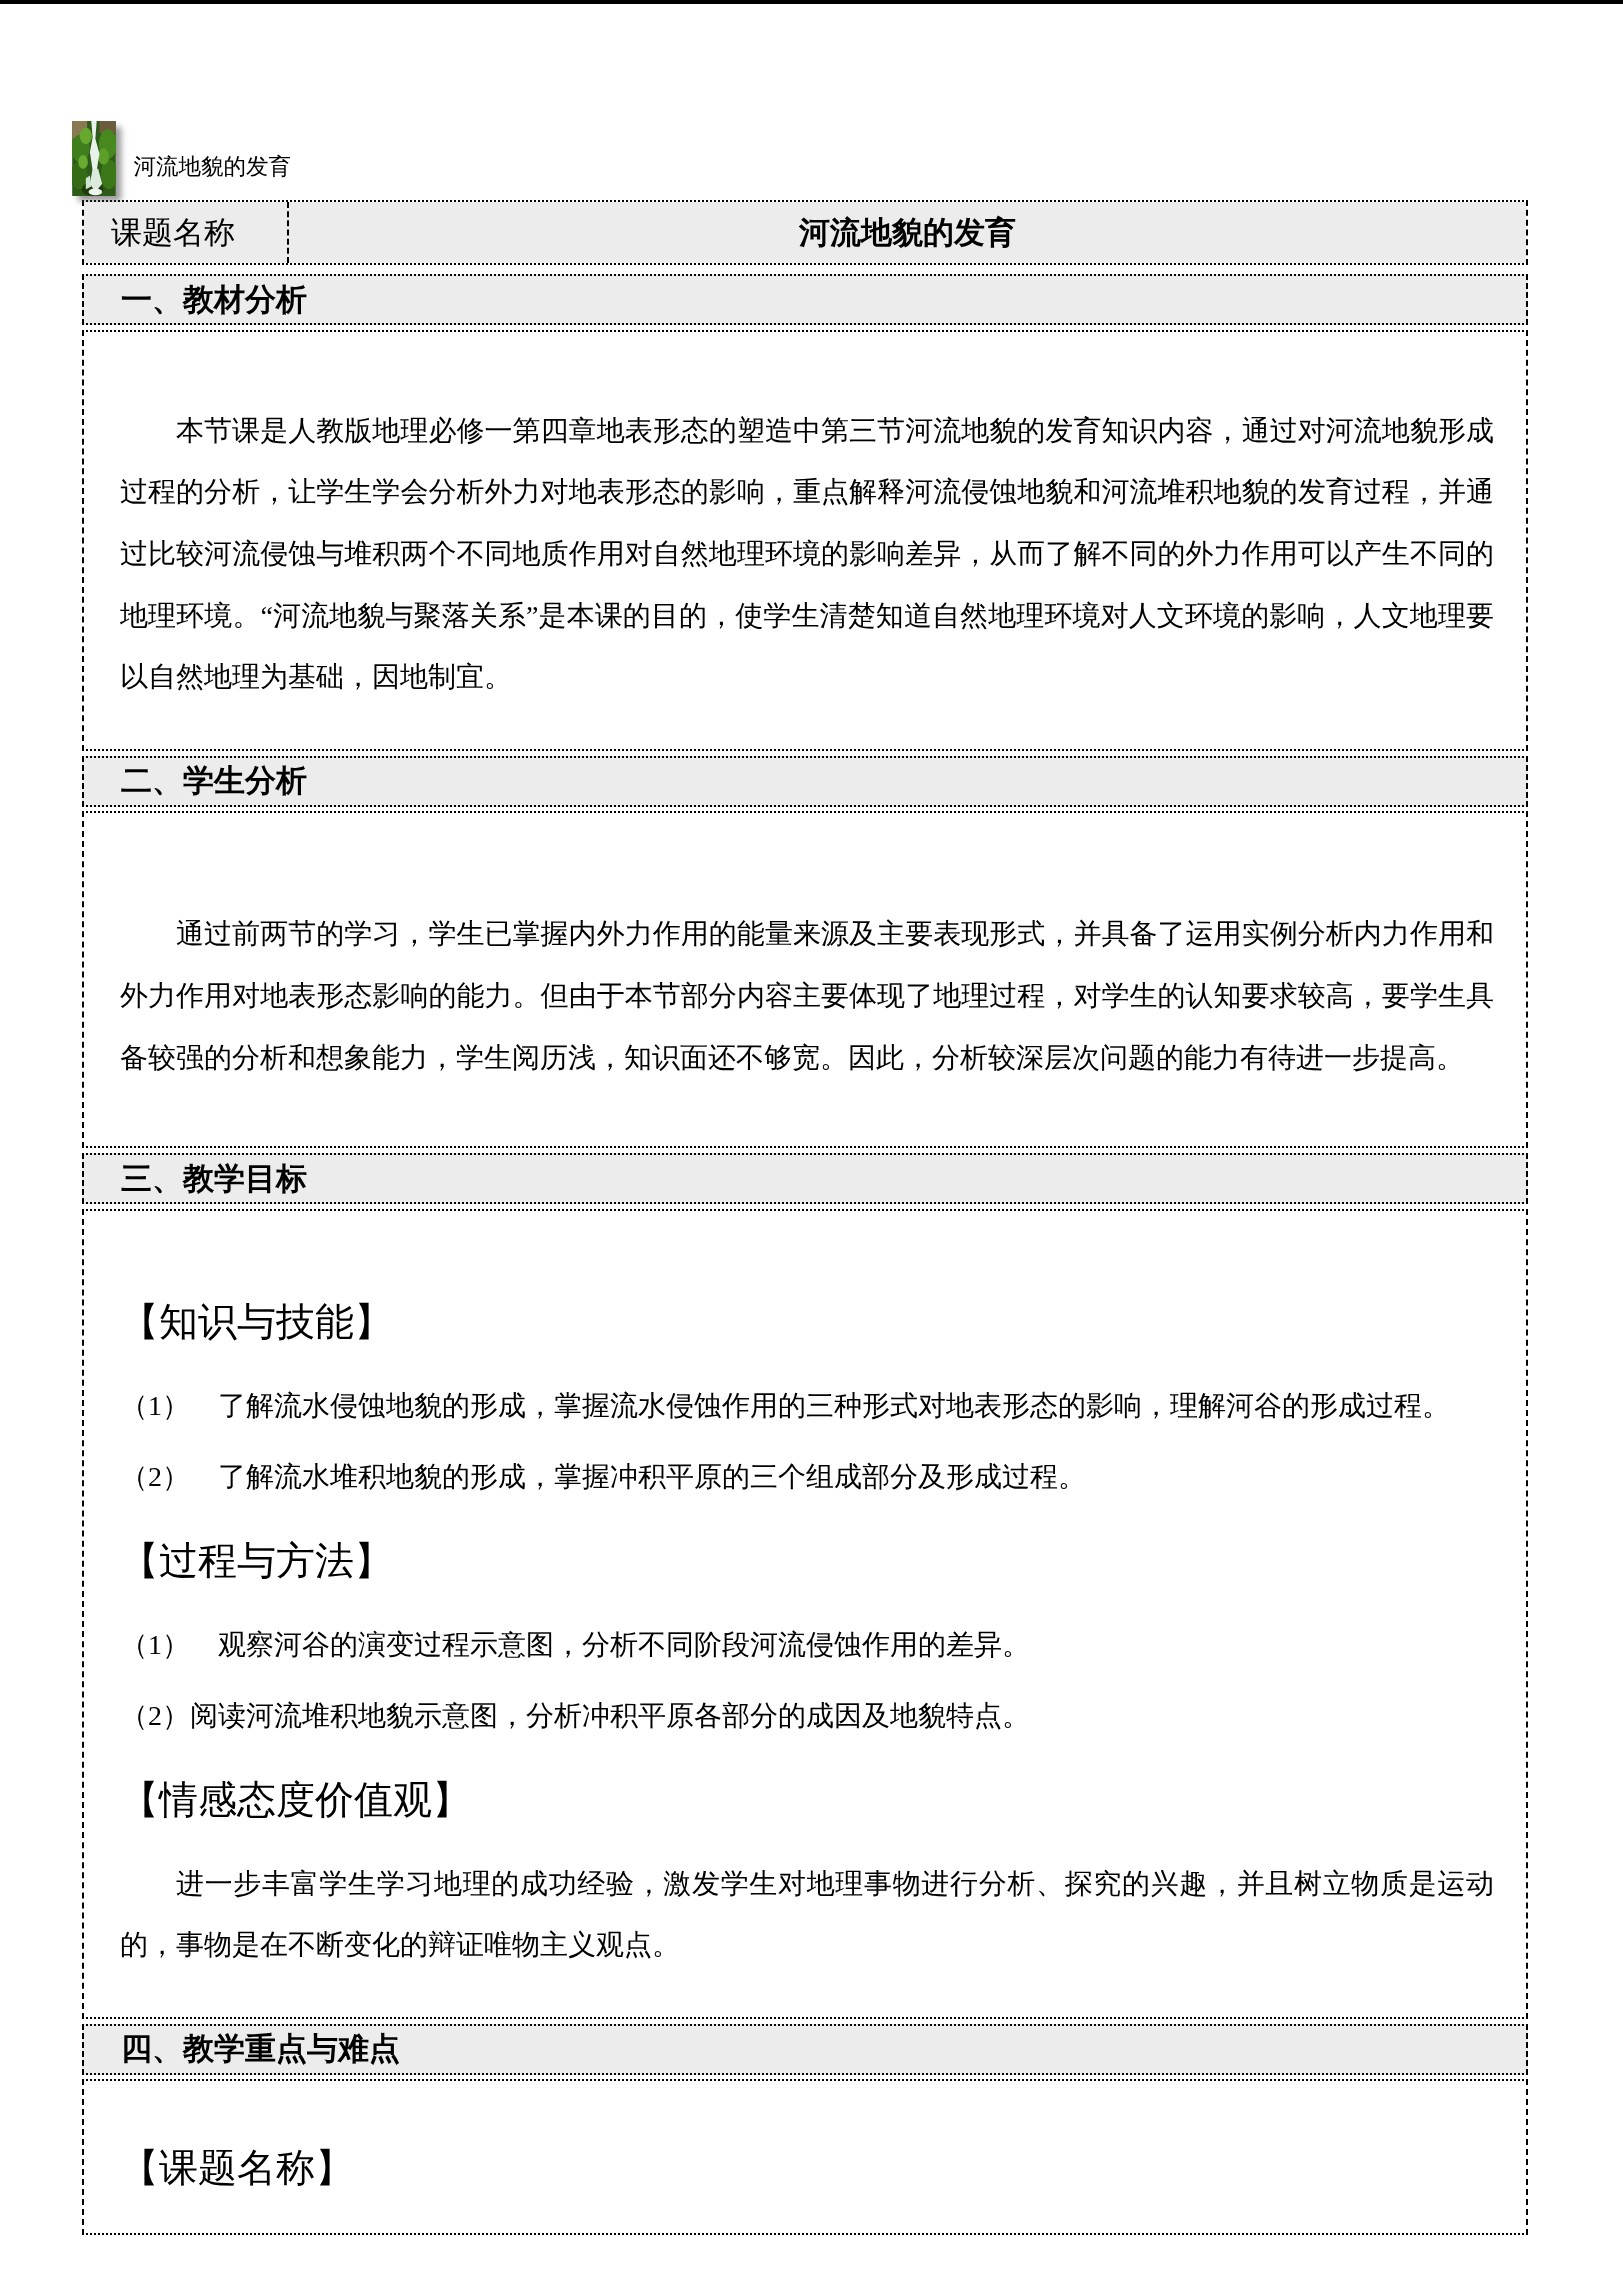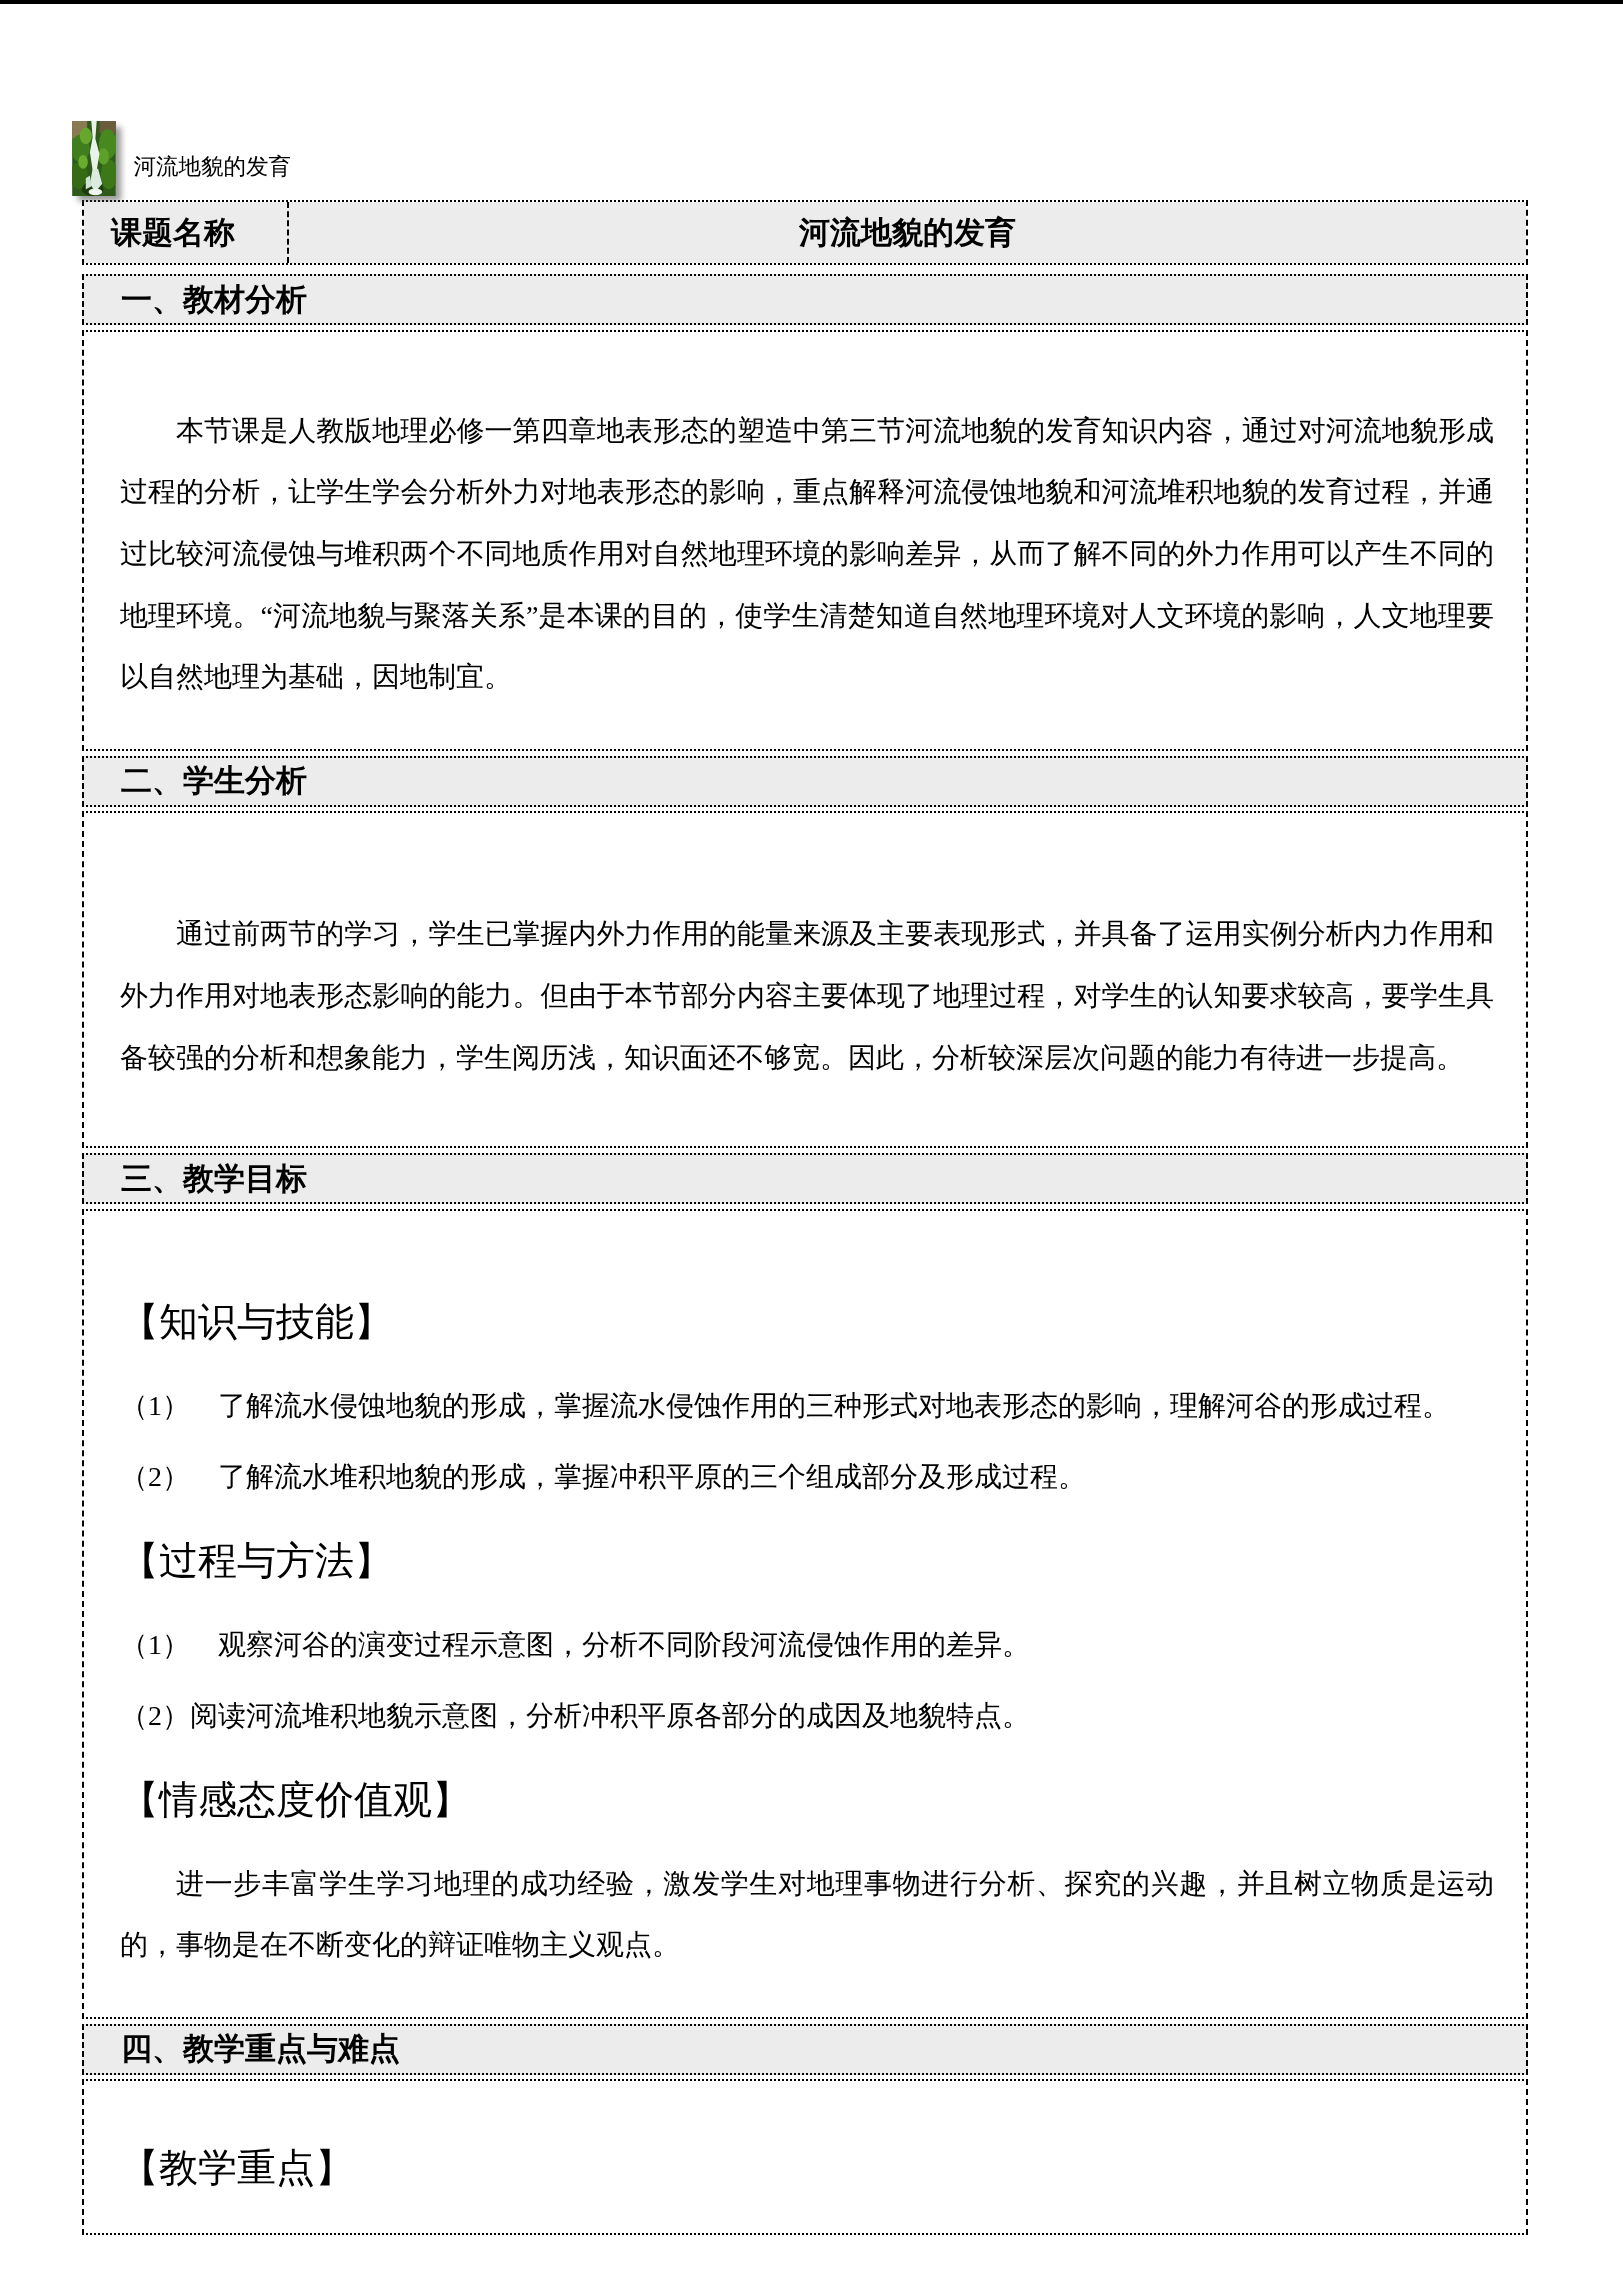--- a/index.html
+++ b/index.html
@@ -17,21 +17,21 @@
   
   .trow{
     border-top:2px dotted #000;border-bottom:2px dotted #000;
     border-left:2px dashed #000;border-right:2px dashed #000;
     margin-bottom:4.8px;background:#fff;box-sizing:border-box;
   }
   .gray{background:#ececec;}
   .row-topic{display:flex;height:65px;margin-bottom:8.9px;}
   .cell-label{
     width:205px;border-right:2px dashed #000;display:flex;align-items:center;
-    padding-left:27px;font-weight:bold;font-size:31px;box-sizing:border-box;
+    padding-left:27px;font-weight:normal;font-size:31px;box-sizing:border-box;
   }
   .cell-value{flex:1;display:flex;align-items:center;justify-content:center;
     font-weight:bold;font-size:31px;}
   .sec-head{height:51px;display:flex;align-items:center;padding-left:37px;
     font-weight:bold;font-size:31px;}
   .sec-body{padding:58px 22px 31px 26px;font-size:28px;line-height:2.2;}
   .sec-body.roomy{padding:80px 22px 48px 26px;}
   .sec-body.tight{padding:34px 22px 12.3px 26px;}
   .sec-body p{margin:10px;text-align:justify;}
   .indent{text-indent:2em;}
@@ -92,17 +92,17 @@
     <p class="bracket-head">【过程与方法】</p>
     <p class="item">（1）　观察河谷的演变过程示意图，分析不同阶段河流侵蚀作用的差异。</p>
     <p class="item">（2）阅读河流堆积地貌示意图，分析冲积平原各部分的成因及地貌特点。</p>
     <p class="bracket-head">【情感态度价值观】</p>
     <p class="indent">进一步丰富学生学习地理的成功经验，激发学生对地理事物进行分析、探究的兴趣，并且树立物质是运动的，事物是在不断变化的辩证唯物主义观点。</p>
   </div>
 
   <div class="trow sec-head gray">四、教学重点与难点</div>
 
   <div class="trow sec-body tight">
-    <p class="bracket-head">【教学重点】</p>
+    <p class="bracket-head">【课题名称】</p>
   </div>
 
 </div>
 
 
 </body></html>

